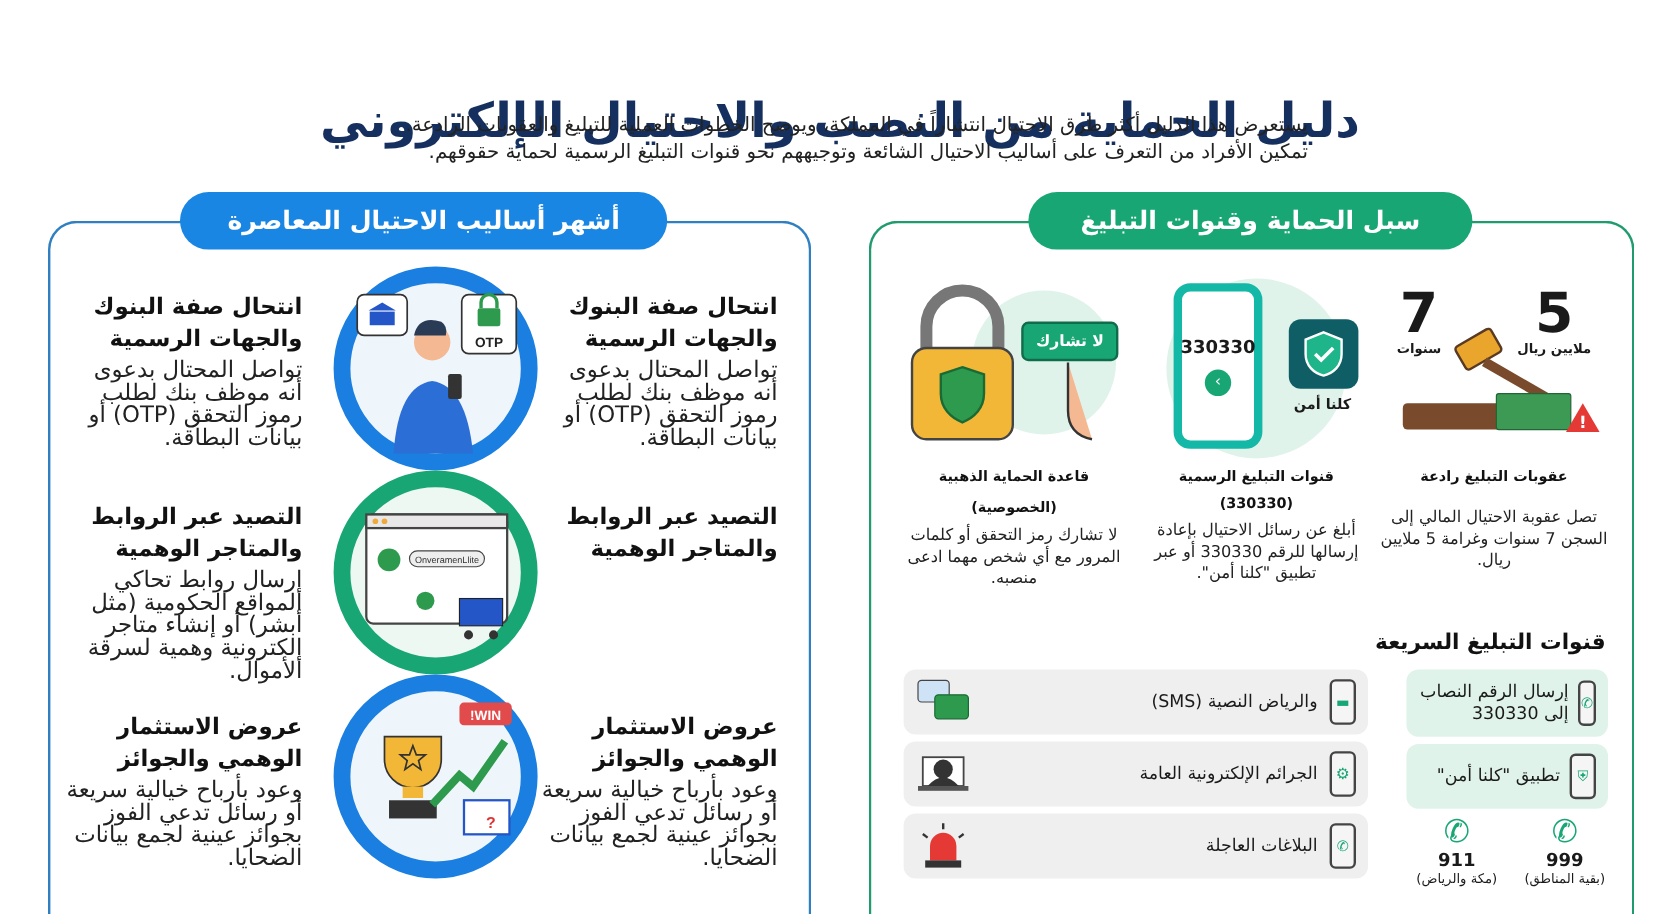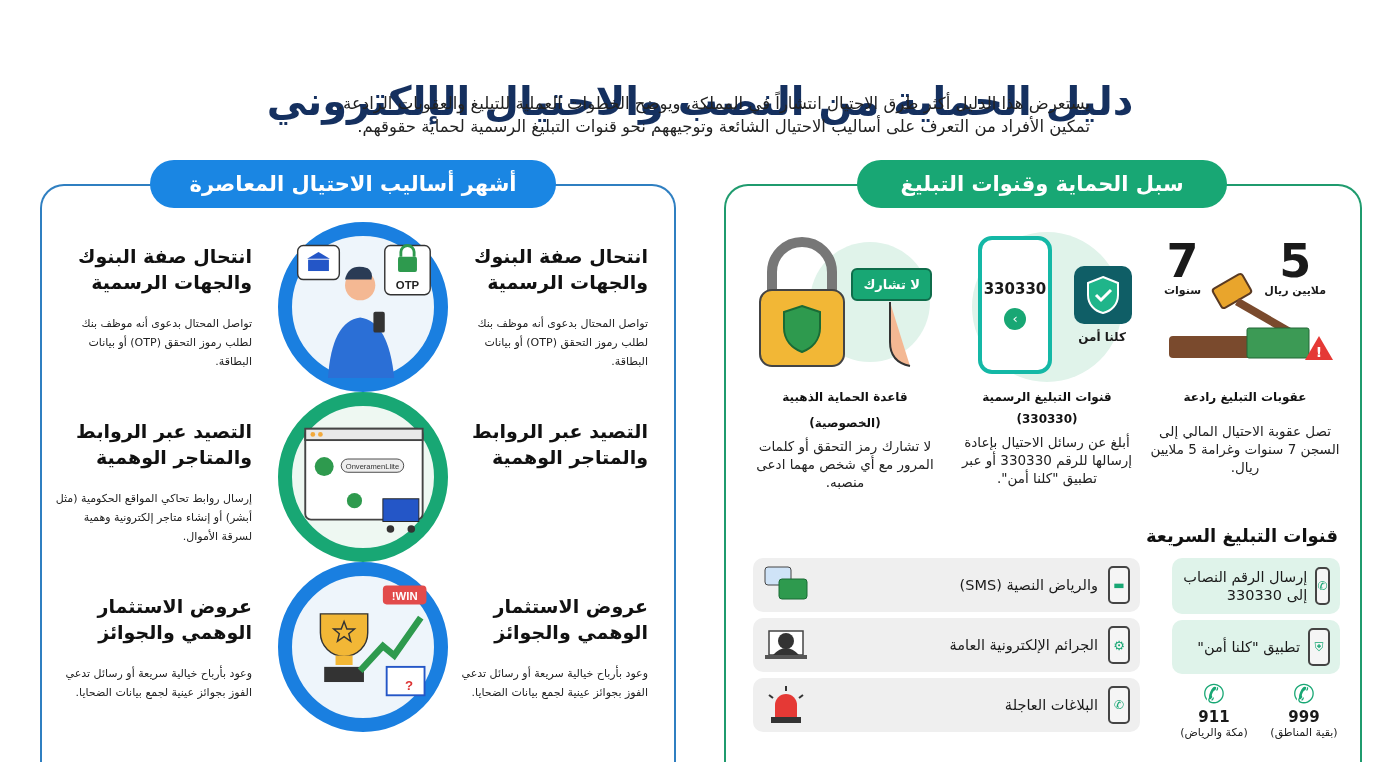--- a/index.html
+++ b/index.html
@@ -13,21 +13,21 @@
   .panel.left { left: 40px; width: 636px; border-color: #2f7fc1; }
   .panel.right { left: 724px; width: 638px; border-color: #1f9b6e; }
 
   .pill { position: absolute; top: 160px; height: 48px; border-radius: 24px; color: #fff; font-weight: bold; font-size: 21px; display: flex; align-items: center; justify-content: center; }
   .pill.blue { left: 150px; width: 406px; background: #1a86e3; }
   .pill.green { left: 857px; width: 370px; background: #18a774; }
 
   
   .scheme { position: absolute; width: 200px; text-align: right; }
   .scheme h3 { font-size: 19px; line-height: 26px; font-weight: bold; color: #111; }
-  .scheme p { font-size: 11px; line-height: 19px; color: #222; margin-top: 19px; }
+  .scheme p { font-size: 19px; line-height: 19px; color: #222; margin-top: 4px; }
 
   .ring { position: absolute; left: 278px; width: 170px; height: 170px; border-radius: 50%; border: 14px solid; background: #eef5fb; display: flex; align-items: center; justify-content: center; text-align: right; }
   .ring.blue { border-color: #1a7fe0; }
   .ring.green { border-color: #18a774; background: #eef8f2; }
 
   
   .feature { position: absolute; top: 232px; width: 190px; text-align: center; }
   .feature .art { height: 150px; display: flex; align-items: center; justify-content: center; position: relative; }
   .feature h3 { font-size: 12px; font-weight: bold; line-height: 22px; color: #111; margin-top: 4px; }
   .feature p { font-size: 13.5px; line-height: 18px; color: #222; margin-top: 3px; }
@@ -144,21 +144,21 @@
         <text x="164" y="125" font-size="14" fill="#fff" text-anchor="middle" font-weight="bold">!</text>
     </svg>
   </div>
   <h3>عقوبات التبليغ رادعة</h3>
   <p style="margin-top:14px;">تصل عقوبة الاحتيال المالي إلى السجن 7 سنوات وغرامة 5 ملايين ريال.</p>
 </div>
 
 <div class="feature" style="left:952px;">
   <div class="art">
     <div style="position:absolute; width:150px; height:150px; border-radius:50%; background:#e0f3ea; top:0; left:20px;"></div>
-    <div style="position:absolute; left:26px; top:4px; width:74px; height:138px; border:4px solid #14b8a6; border-radius:14px; background:#fff; display:flex; flex-direction:column; align-items:center; justify-content:center; gap:10px;">
+    <div style="position:absolute; left:26px; top:4px; width:74px; height:138px; border:7px solid #14b8a6; border-radius:14px; background:#fff; display:flex; flex-direction:column; align-items:center; justify-content:center; gap:10px;">
       <div style="font-size:15px; font-weight:bold;">330330</div>
       <div style="width:22px; height:22px; border-radius:50%; background:#18a774; color:#fff; font-size:13px; text-align:center; line-height:22px;">›</div>
     </div>
     <div style="position:absolute; right:10px; top:34px; width:58px; height:58px; border-radius:10px; background:#0f5e66; display:flex; align-items:center; justify-content:center;">
       <svg width="36" height="40" viewBox="0 0 36 40">
           <path d="M18 2 L33 8 V20 C33 30 26 36 18 38 C10 36 3 30 3 20 V8 Z" fill="#1fb58a" stroke="#fff" stroke-width="2"></path>
           <path d="M11 20 l5 5 l10 -10" stroke="#fff" stroke-width="3" fill="none"></path>
         </svg>
     </div>
     <div style="position:absolute; right:16px; top:98px; font-size:12px; font-weight:bold;margin-left:28px;">كلنا أمن</div>

